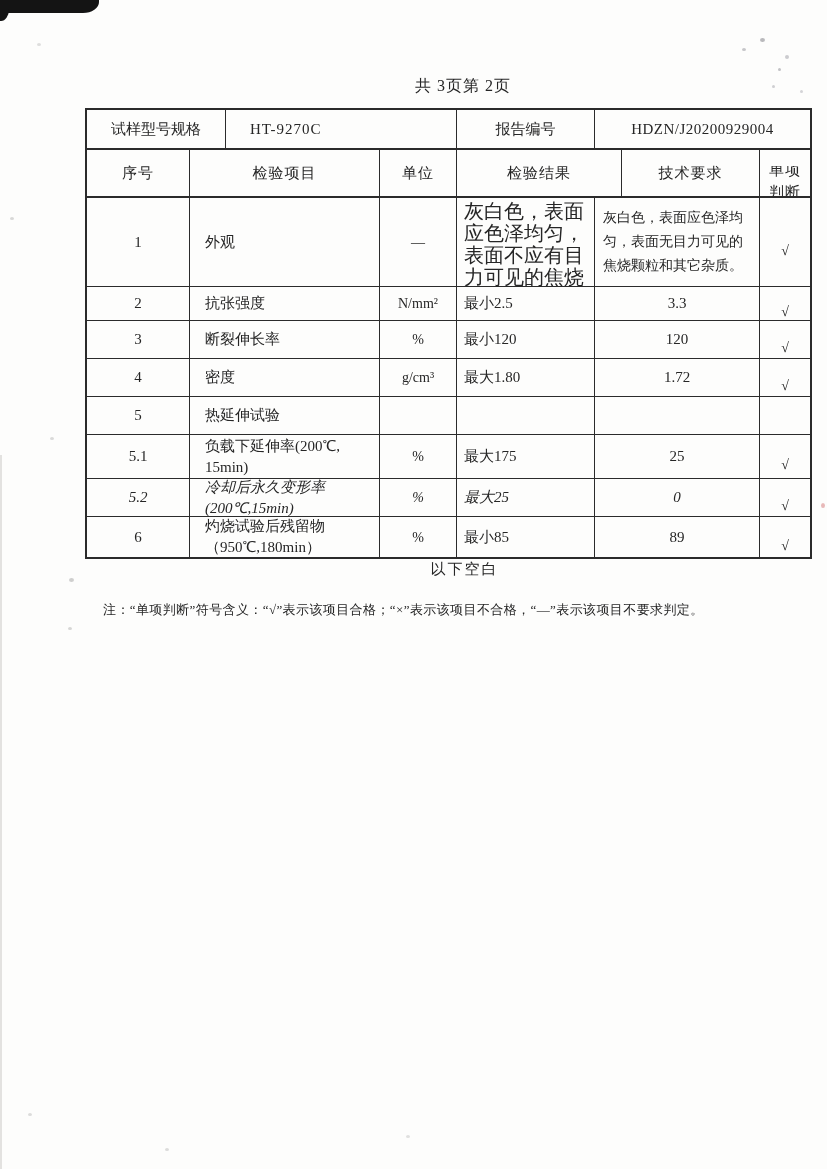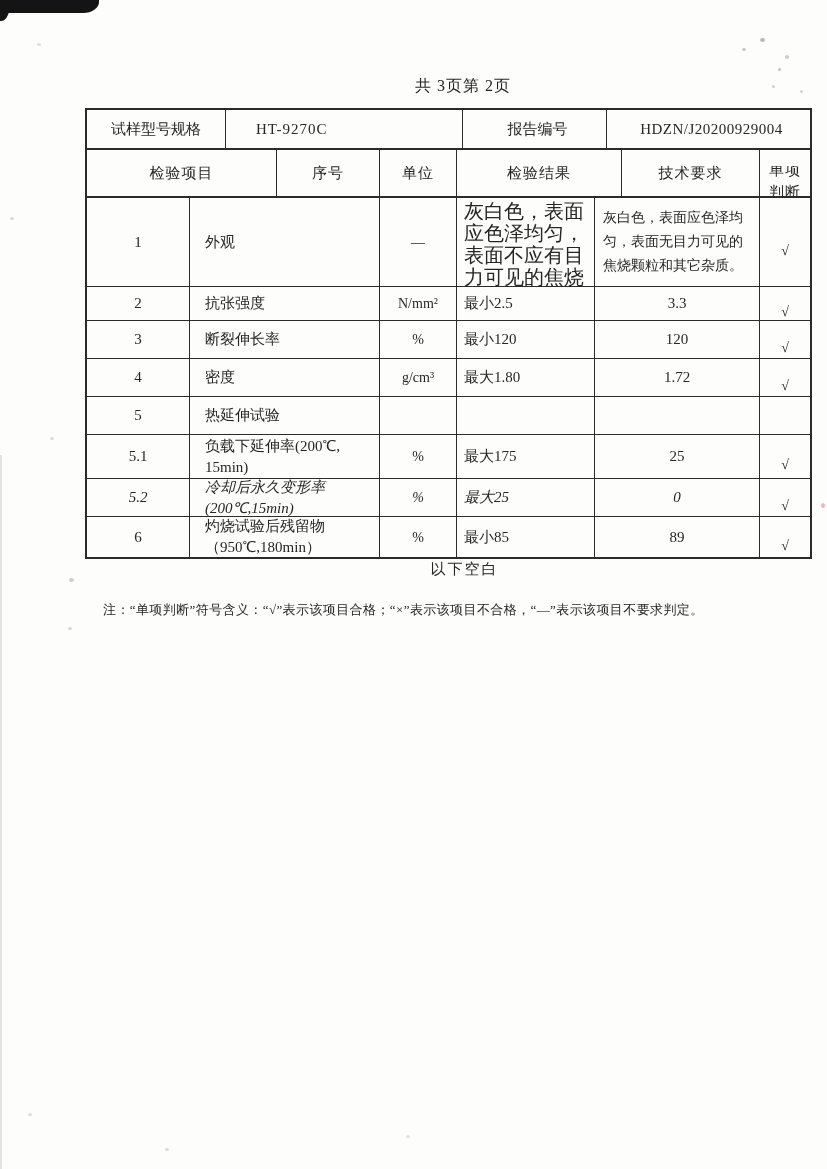--- a/index.html
+++ b/index.html
@@ -82,21 +82,21 @@
   .c-unit { width: 77px; font-size: 14px; }
   .c-req  { width: 138px; justify-content: flex-start; text-align: left; padding-left: 7px; }
   .c-res  { width: 165px; }
   .c-judge{ flex: 1; font-size: 14px; margin-top: 16px; }
 
   
   .r-head { height: 48px; }
   .r-head .tcell { white-space: normal; font-size: 15px; letter-spacing: 1px; padding-left: 0; justify-content: center; text-align: center; }
   .r-head .c-judge { padding: 0 8px; line-height: 22px; }
 
-  .r-info { height: 40px; gap: 6px; }
+  .r-info { height: 40px; }
 
   
   .r1 { height: 89px; }
   .r1 .c-req {
     align-items: flex-start; padding: 2px 10px 2px 7px;
     font-size: 20px; line-height: 22px;
   }
   .r1 .c-res {
     justify-content: flex-start; text-align: left;
     padding: 2px 6px 2px 8px; font-size: 14px; line-height: 24px;
@@ -138,22 +138,22 @@
   <div class="report-table">
 
     <div class="trow r-info thick">
       <div class="tcell ci-1">试样型号规格</div>
       <div class="tcell ci-2">HT-9270C</div>
       <div class="tcell ci-3">报告编号</div>
       <div class="tcell ci-4">HDZN/J20200929004</div>
     </div>
 
     <div class="trow r-head thick">
+      <div class="tcell c-no">序号</div>
       <div class="tcell c-item">检验项目</div>
-      <div class="tcell c-no">序号</div>
       <div class="tcell c-unit">单位</div>
       <div class="tcell c-res">检验结果</div>
       <div class="tcell c-req">技术要求</div>
       <div class="tcell c-judge">单项判断</div>
     </div>
 
     <div class="trow r1">
       <div class="tcell c-no">1</div>
       <div class="tcell c-item">外观</div>
       <div class="tcell c-unit">—</div>

